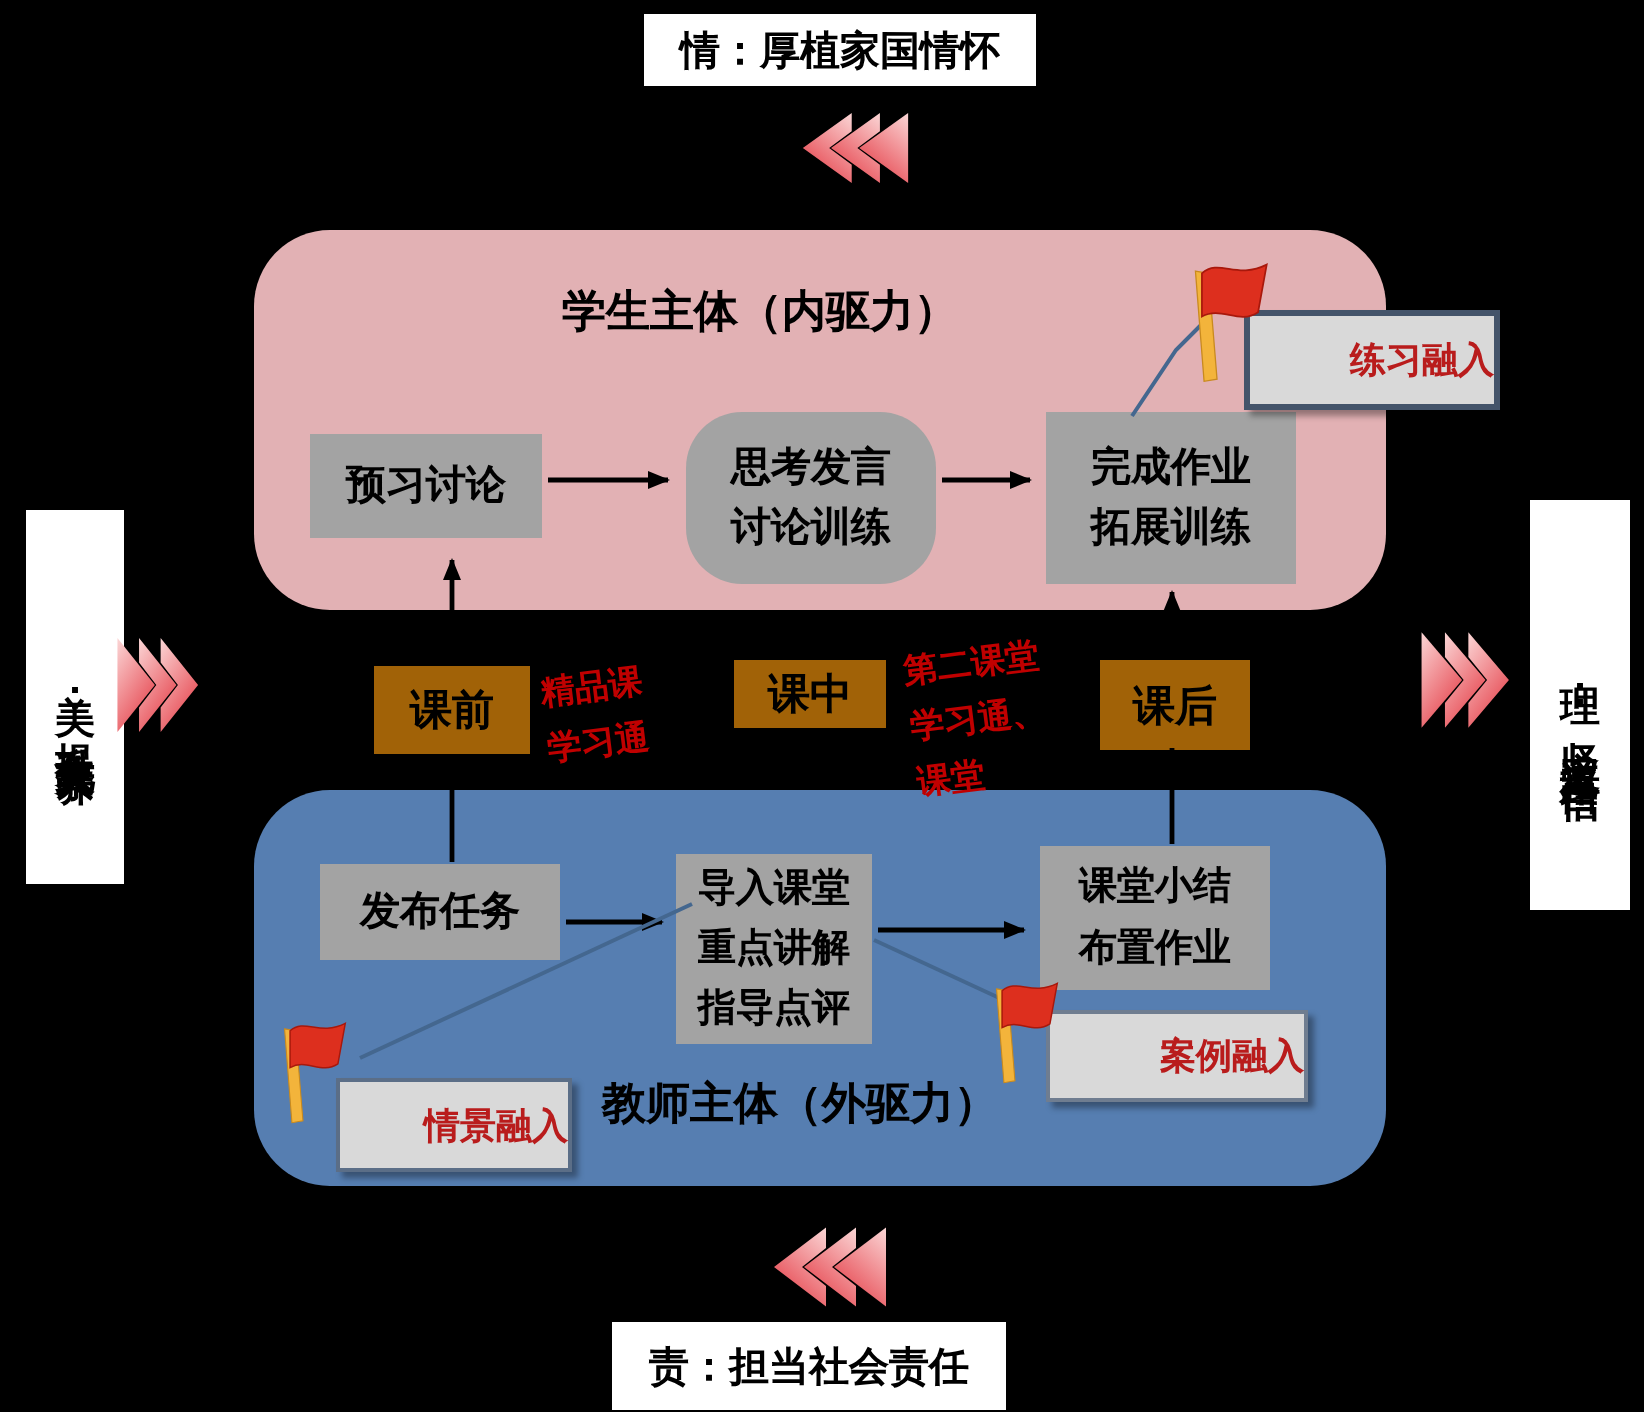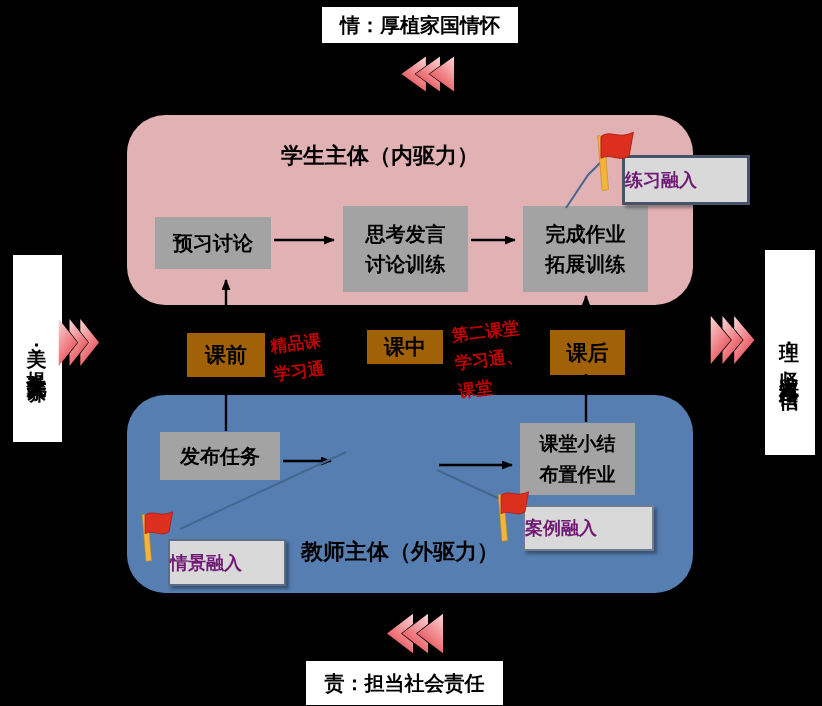--- a/index.html
+++ b/index.html
@@ -32,21 +32,21 @@
   #student-title { left:150px; top:141px; width:460px; }
   #teacher-title { left:180px; top:537px; width:440px; }
 
   
   .step {
     position:absolute; z-index:2; background:#a3a3a3; text-align:right;
     display:flex; flex-direction:column; align-items:center; justify-content:center;
     font-size:20px; line-height:30px; white-space:nowrap;
   }
   #s1 { left:155px; top:217px; width:116px; height:52px; }
-  #s2 { left:343px; top:206px; width:125px; height:86px; }
+  #s2 { left:343px; top:206px; width:125px; height:86px;border-radius:28px; }
   #s3 { left:523px; top:206px; width:125px; height:86px; }
   #t1 { left:160px; top:432px; width:120px; height:48px; }
   #t2 { left:338px; top:427px; width:98px;  height:95px; font-size:19px; }
   #t3 { left:520px; top:423px; width:115px; height:72px; font-size:19px; line-height:31px; }
 
   
   .phase {
     position:absolute; z-index:2; background:#a16207;
     display:flex; align-items:center; justify-content:center; font-size:21px;
   }
@@ -57,22 +57,22 @@
   
   .red-ann {
     position:absolute; z-index:2; color:#c00000; font-size:17px; line-height:28px;
     transform:rotate(-7deg); white-space:nowrap;
   }
   #ann1 { left:272px; top:330px; }
   #ann2 { left:455px; top:318px; }
 
   
   .flag-label {
-    position:absolute; z-index:2; background:#d9d9d9; color:#701a75;
-    display:flex; align-items:center; justify-content:flex-start; font-size:18px;
+    position:absolute; z-index:2; background:#d9d9d9; color:#b91c1c;
+    display:flex; align-items:center; justify-content:flex-end; font-size:18px;
     box-shadow:3px 3px 3px rgba(0,0,0,0.35); white-space:nowrap;
   }
   #label-practice { left:622px; top:155px; width:122px; height:44px; border:3px solid #44546a; }
   #label-scenario { left:168px; top:539px; width:114px; height:43px; border:2px solid #5b6e87; }
   #label-case     { left:523px; top:505px; width:127px; height:42px; border:2px solid #6f7d90; }
 
   
   #overlay { position:absolute; left:0; top:0; z-index:3; pointer-events:none; }
 </style>
 </head>
@@ -105,20 +105,25 @@
     <span>思考发言</span>
     <span>讨论训练</span>
   </div>
   <div class="step" id="s3">
     <span>完成作业</span>
     <span>拓展训练</span>
   </div>
 
   <div class="step" id="t1">
     <span>发布任务</span>
+  </div>
+  <div class="step" id="t2">
+    <span>导入课堂</span>
+    <span>重点讲解</span>
+    <span>指导点评</span>
   </div>
   <div class="step" id="t3">
     <span>课堂小结</span>
     <span>布置作业</span>
   </div>
 
   <div class="phase" id="phase-before">
     <span>课前</span>
   </div>
   <div class="phase" id="phase-during">

